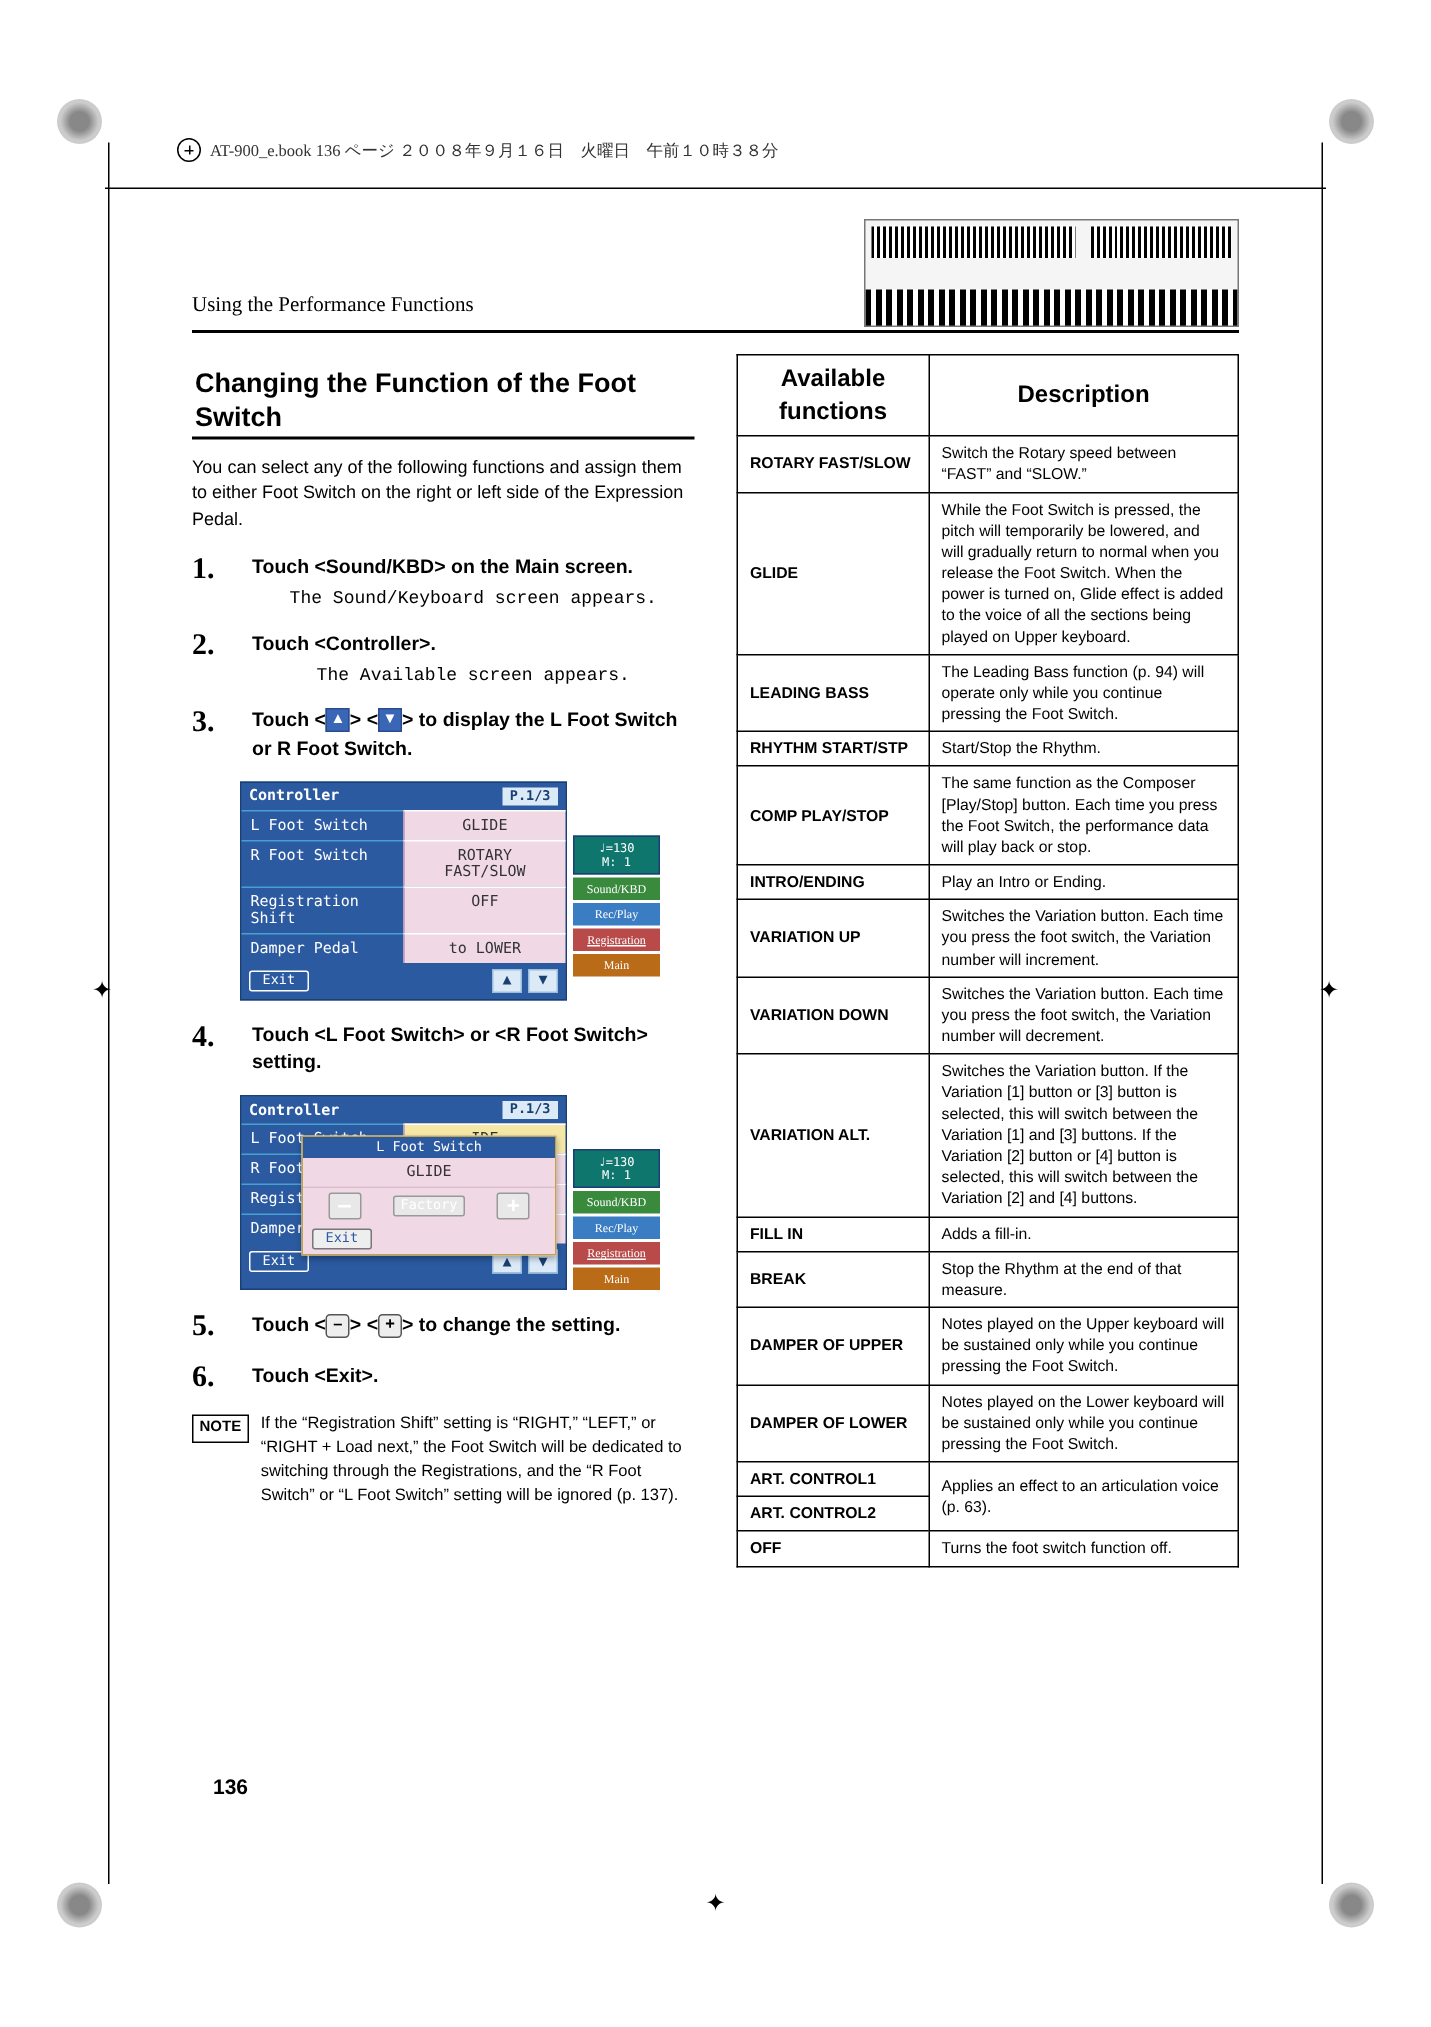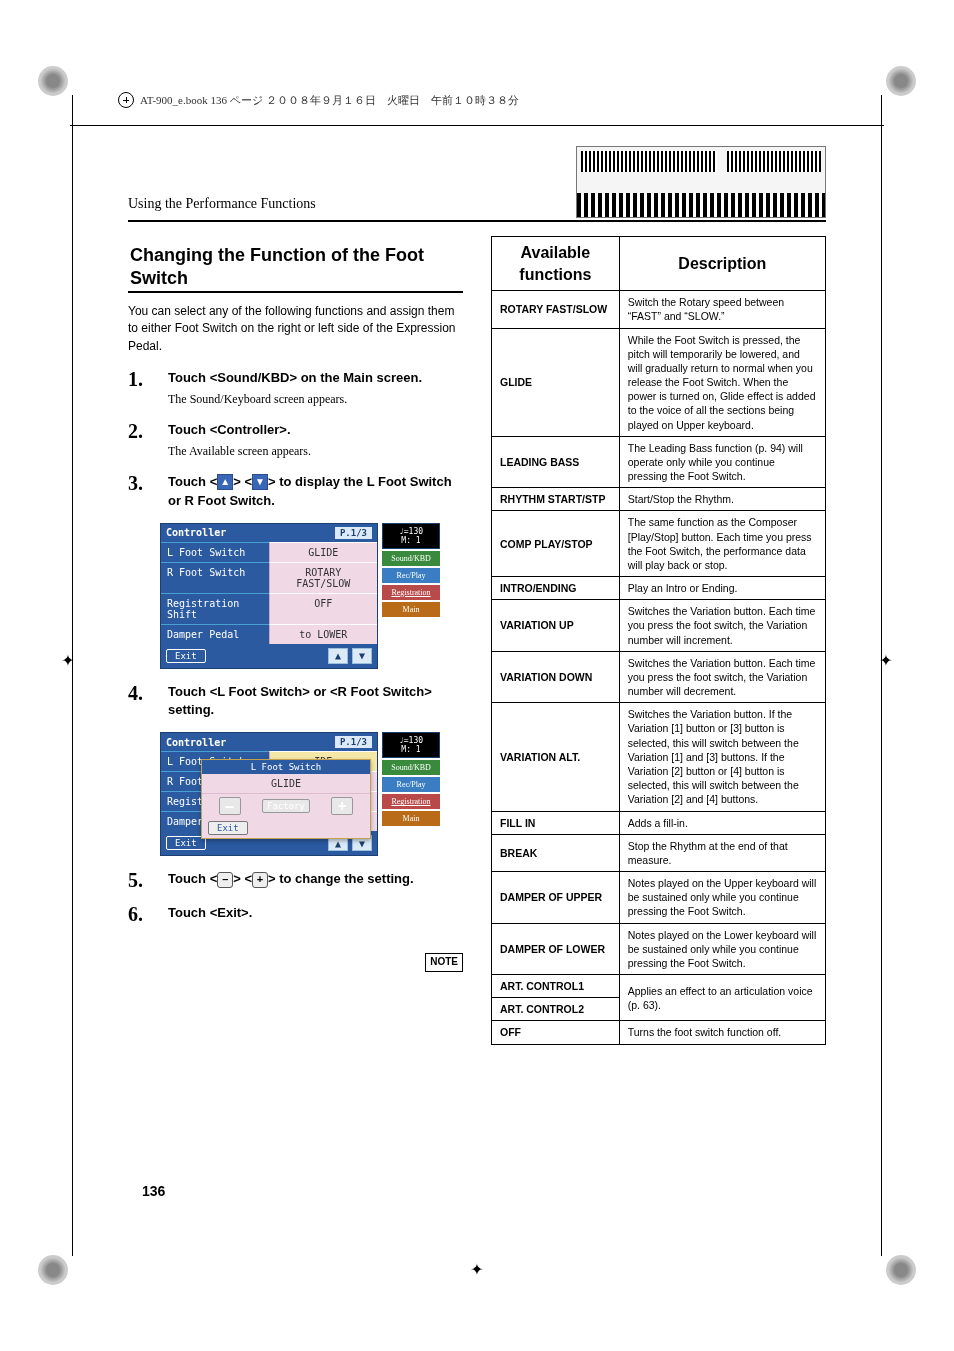--- a/index.html
+++ b/index.html
@@ -103,23 +103,24 @@
     line-height: 1;
   }
   .step-body { flex:1; }
   .step-title {
     font-family: 'Trebuchet MS', Arial, sans-serif;
     font-weight: bold;
     font-size: 13px;
     line-height: 1.45;
   }
   .step-desc {
-    font-family: Liberation Serif, serif;
+    font-family: Liberation Mono, monospace;
     font-size: 12px;
     margin-top: 4px;
+    text-align: center;
   }
   .inline-icon {
     display: inline-flex;
     width: 16px; height: 16px;
     background: #3a67b5;
     color: #fff;
     align-items: center;
     justify-content: center;
     font-size: 10px;
     vertical-align: middle;
@@ -190,21 +191,21 @@
     padding:1px 8px; border-radius:2px;
   }
   .ss-arrow-grp { display:flex; gap:4px; }
   .ss-arrow { width:20px;height:16px;background:#dceaf7;border:1px solid #9cbedd;color:#1a3f72;display:flex;align-items:center;justify-content:center;font-size:10px;}
   .ss-right-tabs {
     width: 58px;
     display:flex; flex-direction:column; gap:2px;
     margin-left:4px;
     font-size:8px;
   }
-  .ss-tempo { background:#000000;color:#fff;border:1px solid #1a3f72;text-align:center;padding:3px 2px;font-family:monospace;}
+  .ss-tempo { background:#0f766e;color:#fff;border:1px solid #1a3f72;text-align:center;padding:3px 2px;font-family:monospace;margin-top:36px;}
   .ss-tab { color:#fff; text-align:center; padding:3px 4px; }
   .ss-tab.green { background:#3a8a3e; }
   .ss-tab.blue { background:#3a7dc2; }
   .ss-tab.red { background:#b84a4a;text-decoration:underline; }
   .ss-tab.main { background:#b96b18; }
 
   .popup-box {
     position:absolute;
     top:26px; left:40px;
     width:170px;
@@ -215,22 +216,22 @@
   }
   .popup-head { background:#2b5aa0;color:#fff;text-align:center;padding:2px;font-size:9px;}
   .popup-content { background:#f0d8e5;color:#333;text-align:center;padding:4px;}
   .popup-btn-row { display:flex;justify-content:space-around;align-items:center;background:#f0d8e5;padding:3px 6px;border-top:1px solid #dcbccd;}
   .popup-pm { width:22px;height:18px;border:1px solid #999;border-radius:2px;display:flex;align-items:center;justify-content:center;background:#e8e8e8;font-size:14px;font-weight:bold;}
   .popup-factory { font-size:9px;border:1px solid #999;border-radius:2px;padding:1px 4px;background:#e8e8e8;}
   .popup-exit-row { background:#f0d8e5;padding:3px 6px;}
   .popup-exit { display:inline-block;border:1px solid #777;border-radius:2px;font-size:9px;padding:1px 8px;color:#2b5aa0;background:#eee;}
 
   .note-box {
-    display:flex; gap:8px; margin-top:28px; margin-left:0;
-    font-family: Arial, sans-serif; font-size:11px; line-height:1.45;justify-content:flex-end;
+    display:flex; gap:8px; margin-top:14px; margin-left:0;
+    font-family: Arial, sans-serif; font-size:11px; line-height:1.45;
   }
   .note-label {
     border:1px solid #000; padding:1px 4px; font-weight:bold; font-size:10px;
     height:fit-content; margin-top:1px;
   }
 
   
   .func-table {
     border-collapse: collapse;
     width: 100%;
@@ -451,20 +452,21 @@
           <div class="step-num">6.</div>
           <div class="step-body">
             <div class="step-title">Touch &lt;Exit&gt;.</div>
           </div>
         </div>
 
       </div>
 
       <div class="note-box">
         <span class="note-label">NOTE</span>
+        <span>If the “Registration Shift” setting is “RIGHT,” “LEFT,” or “RIGHT + Load next,” the Foot Switch will be dedicated to switching through the Registrations, and the “R Foot Switch” or “L Foot Switch” setting will be ignored (p. 137).</span>
       </div>
 
     </div>
 
     <div class="col">
       <table class="func-table">
         <thead>
           <tr>
             <th>Available functions</th>
             <th>Description</th>

